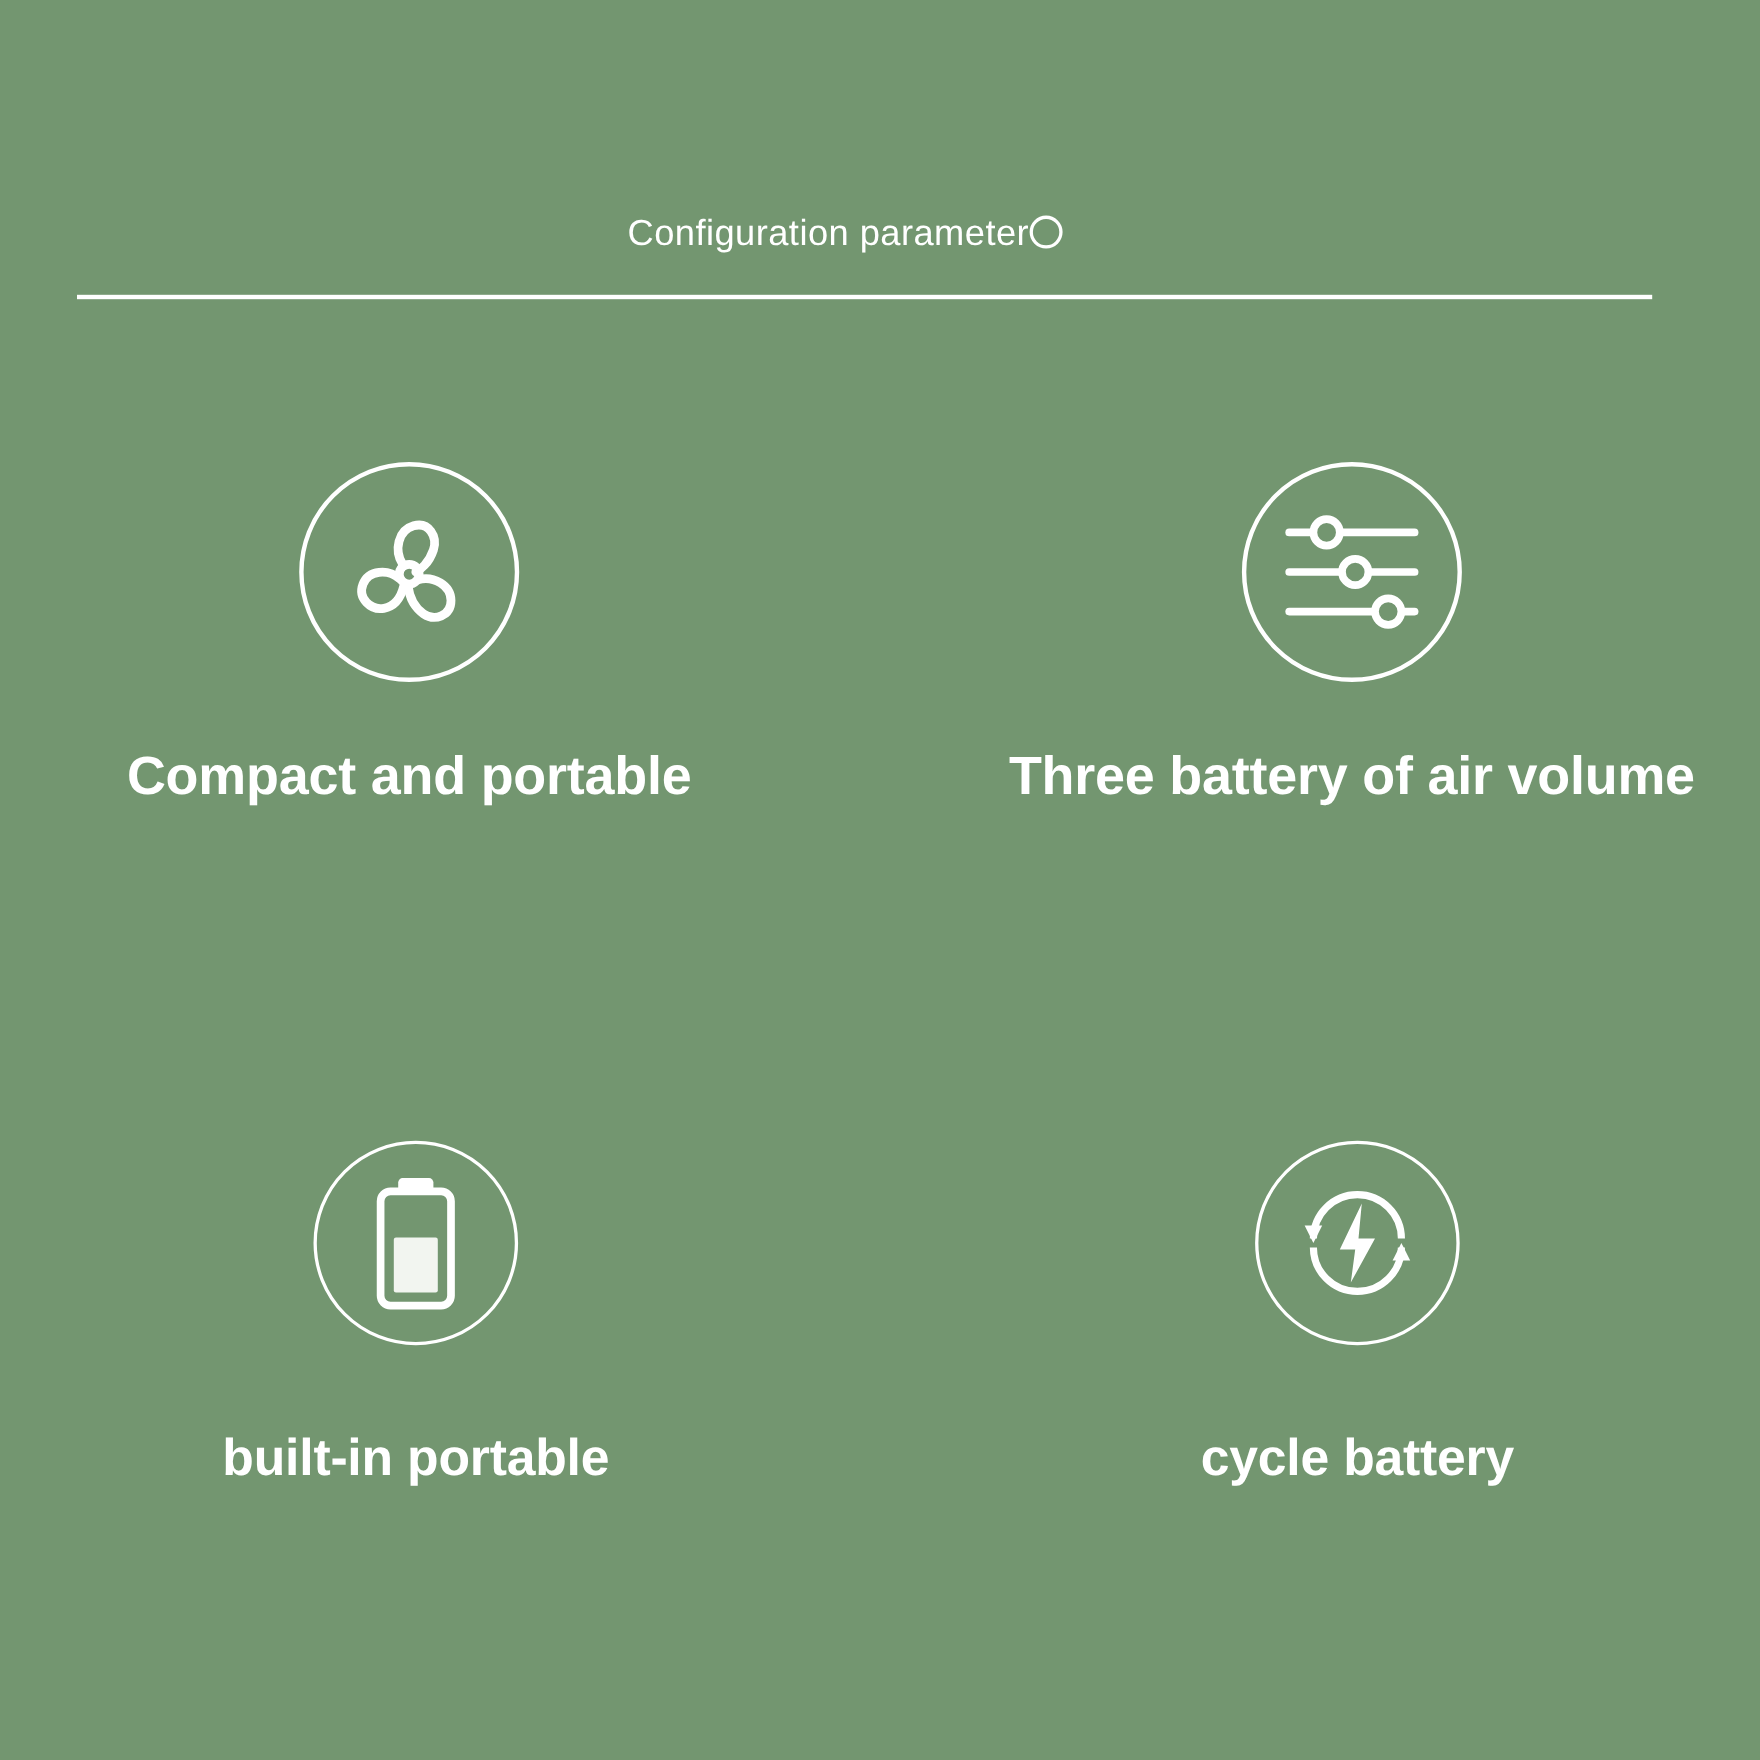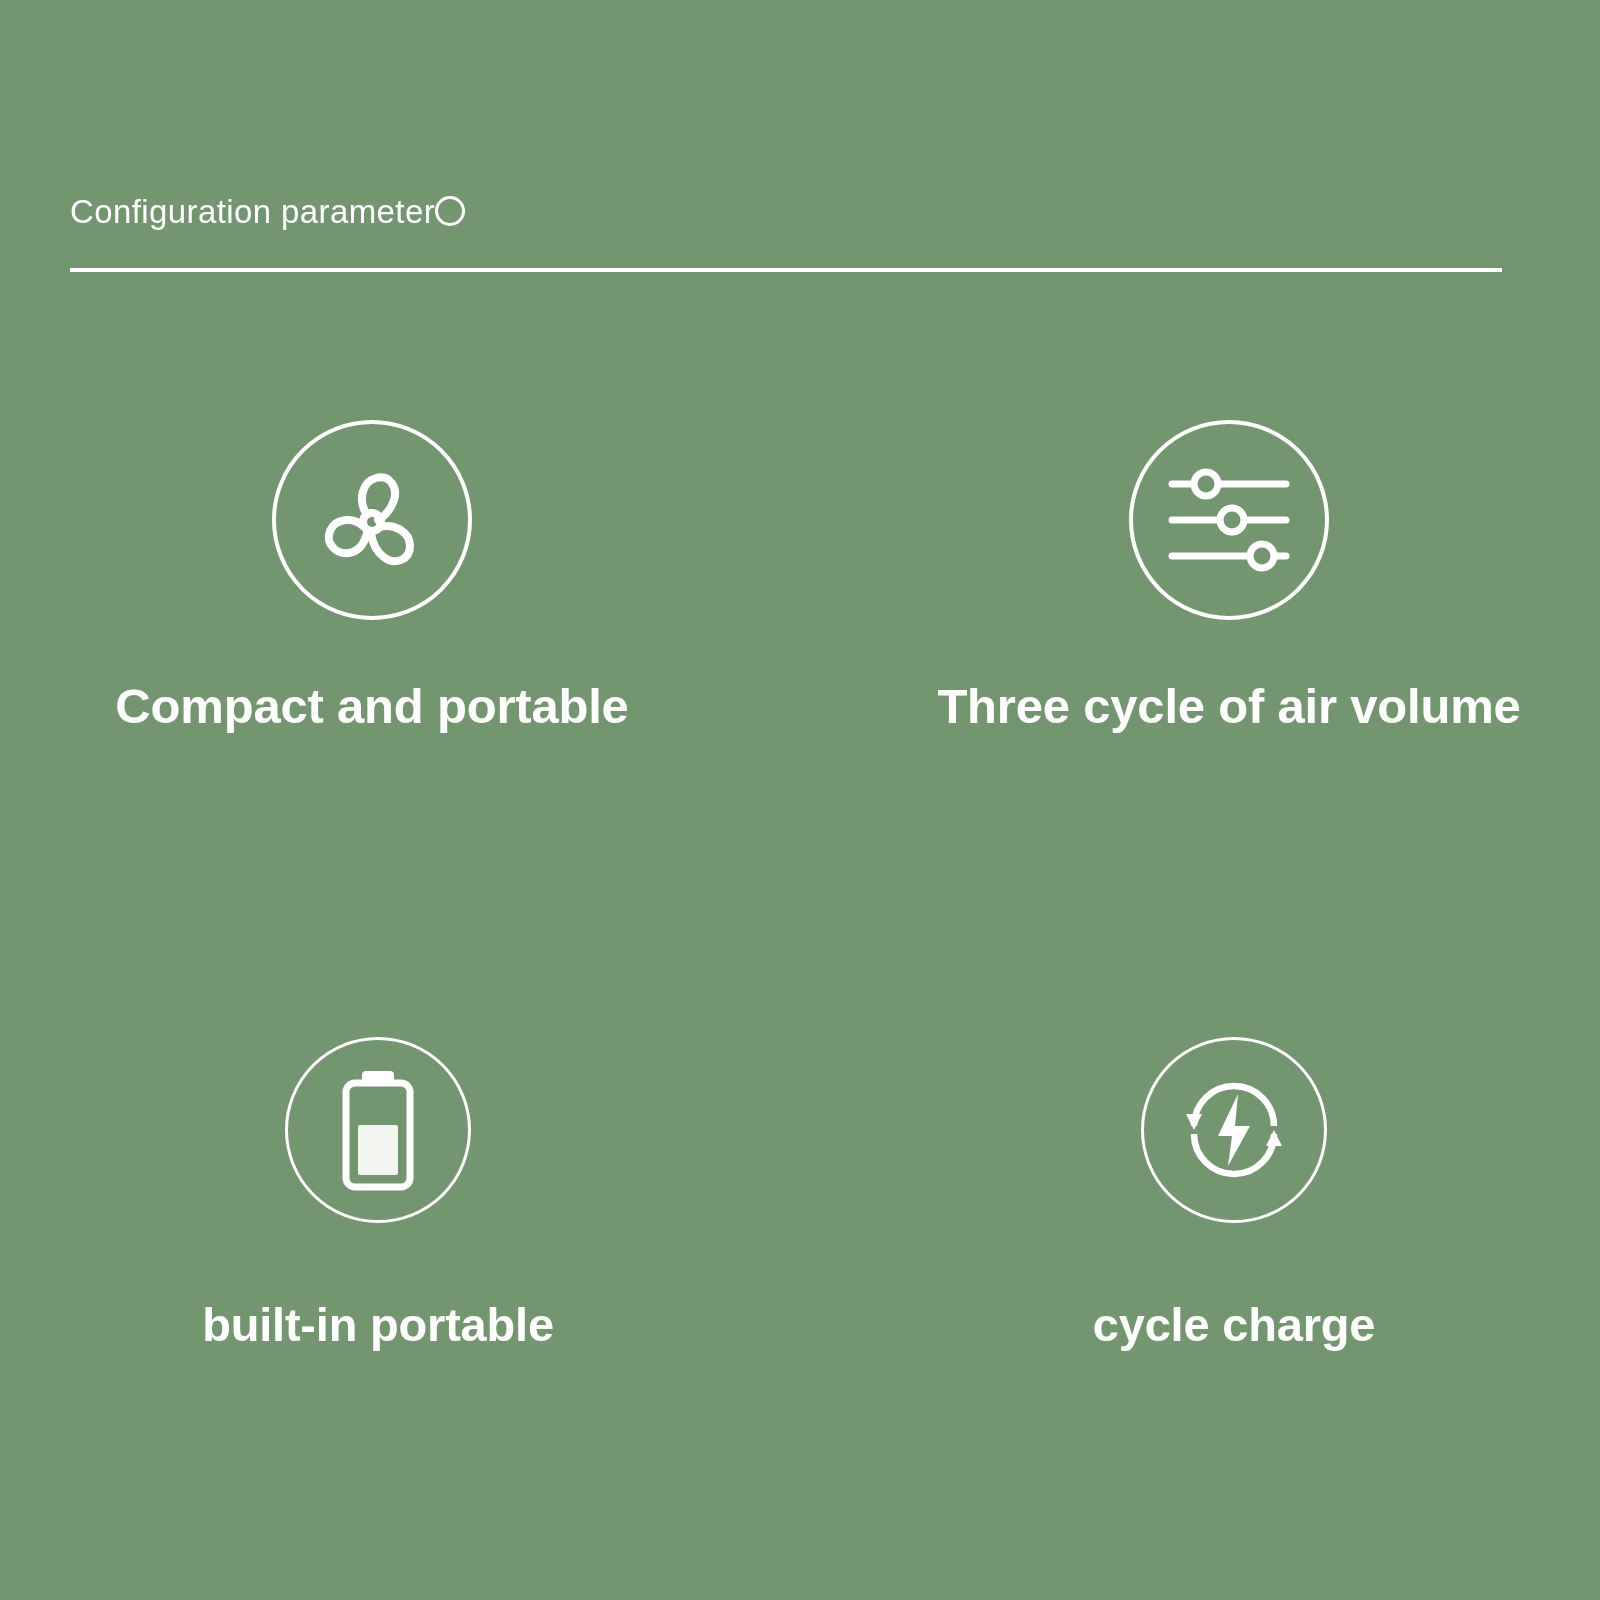--- a/index.html
+++ b/index.html
@@ -21,21 +21,21 @@
   .header {
     position: absolute;
     left: 70px;
     top: 178px;
     width: 1432px;
   }
 
   .header-row {
     display: flex;
     align-items: center;
-    justify-content: flex-start;
+    justify-content: center;
     height: 66px;
   }
 
   .header-title {
     font-size: 33px;
     font-weight: 300;
     letter-spacing: 0.4px;
     color: #ffffff;
     white-space: nowrap;
     line-height: 1;
@@ -157,21 +157,21 @@
         <line x1="6" y1="24" x2="120" y2="24"></line>
         <circle cx="40" cy="24" r="12" fill="#739670"></circle>
 
         <line x1="6" y1="60" x2="120" y2="60"></line>
         <circle cx="66" cy="60" r="12" fill="#739670"></circle>
 
         <line x1="6" y1="96" x2="120" y2="96"></line>
         <circle cx="96" cy="96" r="12" fill="#739670"></circle>
       </svg>
     </div>
-    <div class="feature-label">Three cycle of air volume</div>
+    <div class="feature-label">Three battery of air volume</div>
   </div>
 
   <div class="cell col-left row-2" id="cell-battery">
     <div class="icon-ring">
       <svg width="96" height="126" viewBox="0 0 96 126" fill="none">
 
         <path d="M36 4 h24 a4 4 0 0 1 4 4 v8 h-32 v-8 a4 4 0 0 1 4 -4 z" fill="#ffffff"></path>
 
         <rect x="16" y="16" width="64" height="104" rx="9" ry="9" stroke="#ffffff" stroke-width="7"></rect>
 
@@ -187,16 +187,16 @@
 
         <path d="M22 58 A40 40 0 0 1 102 58"></path>
         <path d="M14 46 L22 62 L30 46 Z" fill="#ffffff" stroke="none"></path>
 
         <path d="M102 66 A40 40 0 0 1 22 66"></path>
         <path d="M110 78 L102 62 L94 78 Z" fill="#ffffff" stroke="none"></path>
 
         <path d="M66 26 L46 68 L60 68 L56 98 L78 58 L63 58 Z" fill="#ffffff" stroke="none"></path>
       </svg>
     </div>
-    <div class="feature-label">cycle charge</div>
+    <div class="feature-label">cycle battery</div>
   </div>
 
 </div>
 
 </body></html>

